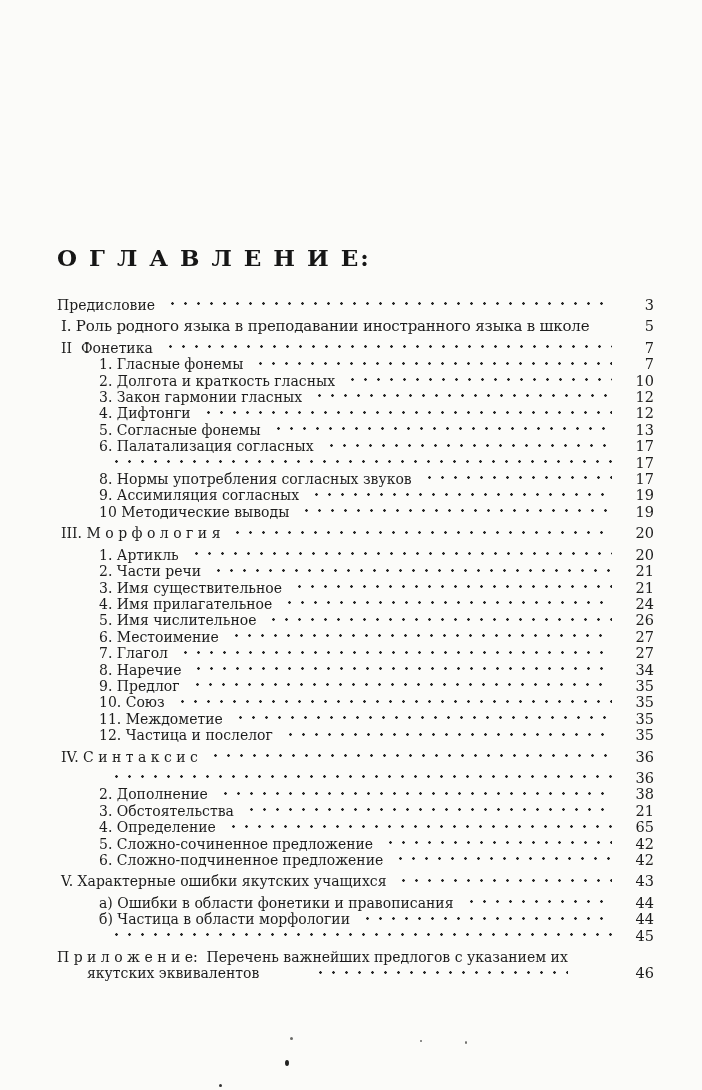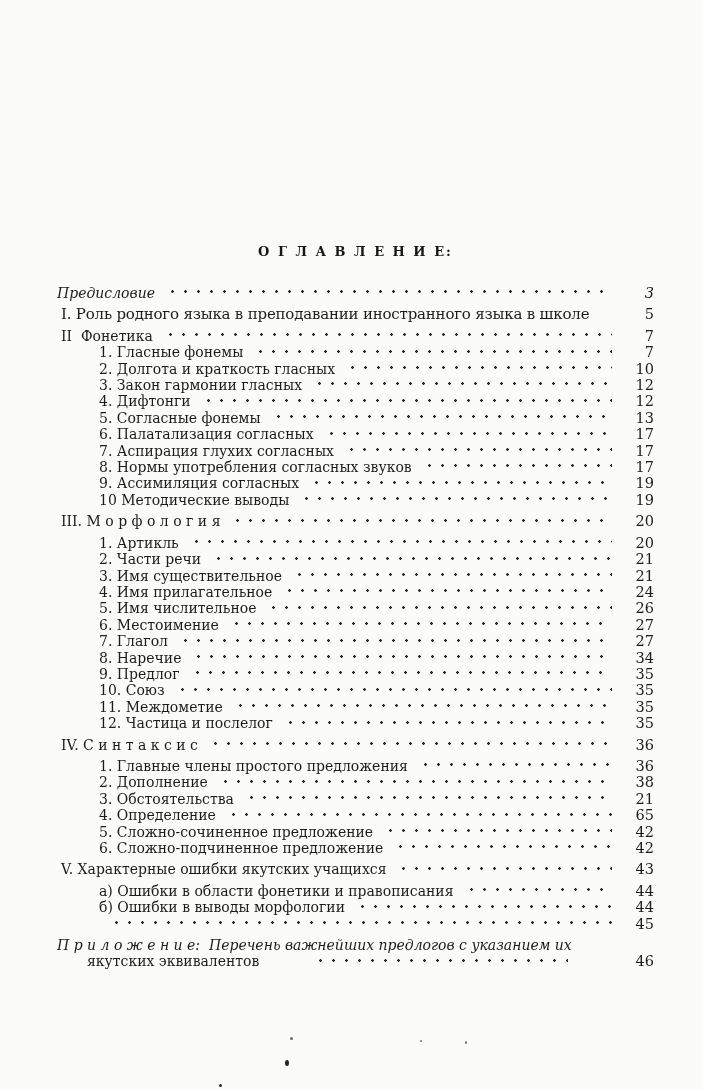--- a/index.html
+++ b/index.html
@@ -12,37 +12,37 @@
     width: 702px;
     height: 1090px;
     margin: 0 auto;
     background: #fbfbf9;
     color: #1c1c1c;
     overflow: hidden;
     box-sizing: border-box;
     padding: 244px 48px 0 57px;
   }
   .title {
-    font-size: 13px;
+    font-size: 23px;
     font-weight: bold;
     letter-spacing: 2px;
-    text-align: center;
+    text-align: left;
     margin: 0 0 26px 0;
     white-space: pre-wrap;
     color: #161616;
   }
   .toc { width: 597px; }
   .row {
     display: flex;
     align-items: baseline;
     line-height: 16.4px;
     font-size: 14px;
   }
   .row.mt { margin-top: 5px; }
-  .ind0 { padding-left: 0; font-style: italic; }
+  .ind0 { padding-left: 0; }
   .ind1 { padding-left: 4px; }
   .ind2 { padding-left: 42px; }
   .indc { padding-left: 30px; gap: 44px; }   
   .label {
     white-space: pre-wrap;
     flex: 0 1 auto;
   }
   .label.fit { font-size: 15px; letter-spacing: -0.2px; }
   .leader {
     flex: 1 1 auto;
@@ -114,21 +114,20 @@
         <span class="label">5. Согласные фонемы</span>
         <span class="leader"></span>
         <span class="pg">13</span>
       </div>
       <div class="row ind2">
         <span class="label">6. Палатализация согласных</span>
         <span class="leader"></span>
         <span class="pg">17</span>
       </div>
       <div class="row ind2">
-        <span class="label">7. Аспирация глухих согласных</span>
         <span class="leader"></span>
         <span class="pg">17</span>
       </div>
       <div class="row ind2">
         <span class="label">8. Нормы употребления согласных звуков</span>
         <span class="leader"></span>
         <span class="pg">17</span>
       </div>
       <div class="row ind2">
         <span class="label">9. Ассимиляция согласных</span>
@@ -204,21 +203,20 @@
         <span class="label">12. Частица и послелог</span>
         <span class="leader"></span>
         <span class="pg">35</span>
       </div>
       <div class="row ind1 mt">
         <span class="label">IV. С и н т а к с и с</span>
         <span class="leader"></span>
         <span class="pg">36</span>
       </div>
       <div class="row ind2 mt">
-        <span class="label">1. Главные члены простого предложения</span>
         <span class="leader"></span>
         <span class="pg">36</span>
       </div>
       <div class="row ind2">
         <span class="label">2. Дополнение</span>
         <span class="leader"></span>
         <span class="pg">38</span>
       </div>
       <div class="row ind2">
         <span class="label">3. Обстоятельства</span>
@@ -244,21 +242,21 @@
         <span class="label">V. Характерные ошибки якутских учащихся</span>
         <span class="leader"></span>
         <span class="pg">43</span>
       </div>
       <div class="row ind2 mt">
         <span class="label">а) Ошибки в области фонетики и правописания</span>
         <span class="leader"></span>
         <span class="pg">44</span>
       </div>
       <div class="row ind2">
-        <span class="label">б) Ошибки в выводы морфологии</span>
+        <span class="label">б) Частица в области морфологии</span>
         <span class="leader"></span>
         <span class="pg">44</span>
       </div>
       <div class="row ind2">
         <span class="leader"></span>
         <span class="pg">45</span>
       </div>
       <div class="row ind0 mt">
         <span class="label">П р и л о ж е н и е:  Перечень важнейших предлогов с указанием их</span>
       </div>

